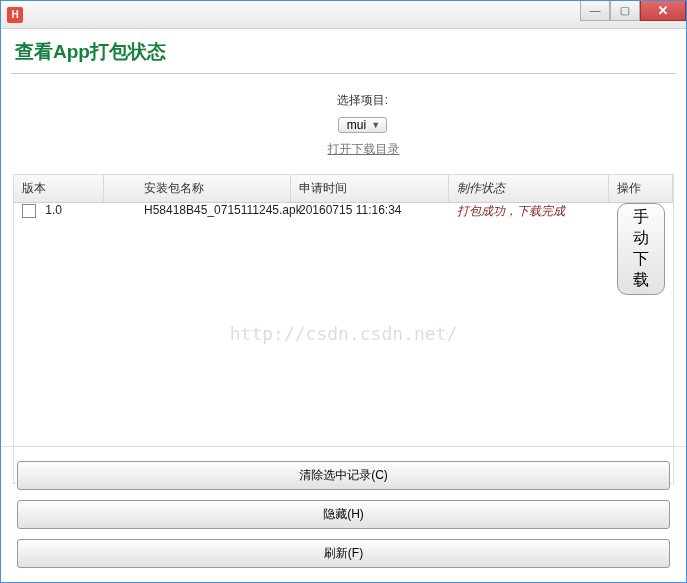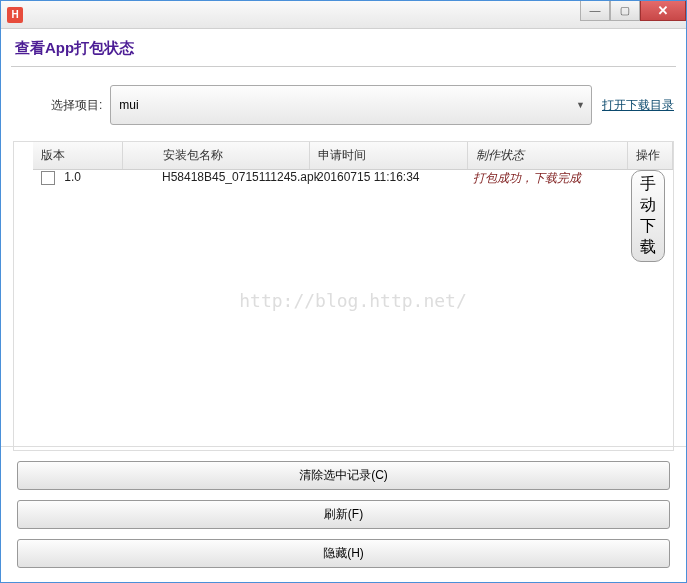--- a/index.html
+++ b/index.html
@@ -6,31 +6,31 @@
     body { width: 687px; height: 583px; background: #fff; border: 1px solid #4a90d9; position: relative; }
     
     .title-bar { height: 28px; background: linear-gradient(#fafafa, #e8e8e8); border-bottom: 1px solid #d0d0d0; display: flex; align-items: center; }
     .title-icon { width: 16px; height: 16px; background: #e74c3c; color: #fff; font-size: 10px; font-weight: bold; display: flex; align-items: center; justify-content: center; margin-left: 6px; border-radius: 2px; }
     .title-text { flex: 1; color: #999; font-size: 11px; margin-left: 6px; }
     .win-controls { display: flex; height: 100%; }
     .win-btn { width: 30px; height: 22px; display: flex; align-items: center; justify-content: center; font-size: 11px; margin-top: -2px; }
     .win-min, .win-max { background: linear-gradient(#f8f8f8, #e0e0e0); border: 1px solid #b0b0b0; color: #555; }
     .win-close { background: linear-gradient(#e56c6c, #c84848); border: 1px solid #a03030; color: #fff; width: 46px; font-size: 13px; font-weight: bold; }
     
-    .window-title { font-size: 15px; font-weight: bold; padding: 10px 14px 6px; color: #4c1d95; }
+    .window-title { font-size: 19px; font-weight: bold; padding: 10px 14px 6px; color: #15803d; }
     .hr-line { border: none; border-top: 1px solid #ccc; margin: 2px 10px 0; }
     
     .content { padding: 18px 12px 0; }
-    .project-row { display: flex; align-items: center; gap: 8px; margin-bottom: 16px; padding-left: 38px; }
+    .project-row { display: flex; align-items: center; gap: 8px; margin-bottom: 16px; padding-left: 38px; flex-direction: column; }
     .project-label { font-size: 12px; color: #333; }
     .project-select { flex: 1; height: 40px; background: linear-gradient(#fdfdfd, #e8e8e8); border: 1px solid #aaa; border-radius: 3px; padding: 0 20px 0 8px; font-size: 12px; position: relative; display: flex; align-items: center; max-width: 490px; }
     .project-select::after { content: "▼"; position: absolute; right: 6px; font-size: 9px; color: #555; }
-    .open-link { color: #0c4a6e; font-size: 12px; text-decoration: underline; cursor: pointer; margin-left: 2px; font-family: Liberation Mono, monospace; }
+    .open-link { color: #737373; font-size: 12px; text-decoration: underline; cursor: pointer; margin-left: 2px; font-family: Liberation Mono, monospace; }
     
-    .table-wrap { border: 1px solid #ddd; padding-left: 19px; }
+    .table-wrap { border: 1px solid #ddd; }
     .table-header { display: flex; background: linear-gradient(#fafafa, #eaeaea); border-bottom: 1px solid #d0d0d0; font-size: 12px; color: #333; }
     .table-header > div { padding: 5px 8px; border-right: 1px solid #d8d8d8; }
     .col-ver { width: 90px; }
     .col-pkg { width: 155px; margin-left: 32px; }
     .col-time { width: 158px; }
     .col-status { width: 160px; font-style: italic; }
     .col-op { flex: 1; }
     
     .table-body { height: 280px; background: #fff; position: relative; }
     .table-row { display: flex; font-size: 12px; color: #222; height: 28px; align-items: flex-start; }
@@ -86,23 +86,23 @@
           <span class="row-check"></span>
           <span>1.0</span>
         </div>
         <div class="col-pkg">H58418B45_0715111245.apk</div>
         <div class="col-time">20160715 11:16:34</div>
         <div class="col-status status-text">打包成功，下载完成</div>
         <div class="col-op">
           <button class="btn-sm">手动下载</button>
         </div>
       </div>
-      <div class="watermark">http://blog.http.net/</div>
+      <div class="watermark">http://csdn.csdn.net/</div>
     </div>
   </div>
 
 </div>
 
 <div class="bottom-bar">
   <button class="btn">清除选中记录(C)</button>
+  <button class="btn">隐藏(H)</button>
   <button class="btn">刷新(F)</button>
-  <button class="btn">隐藏(H)</button>
 </div>
 
 </body></html>

